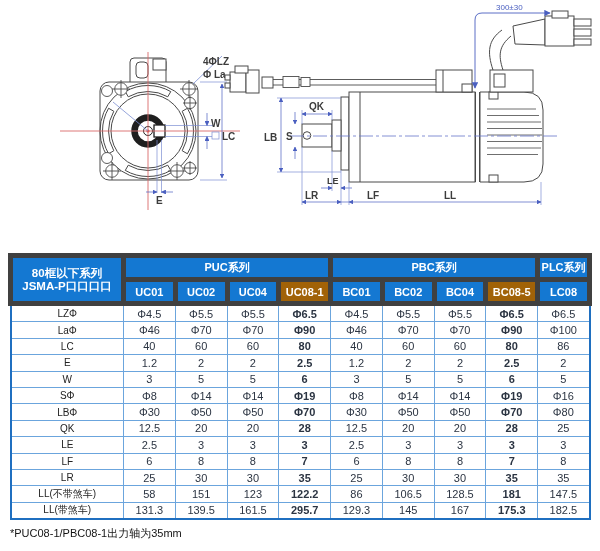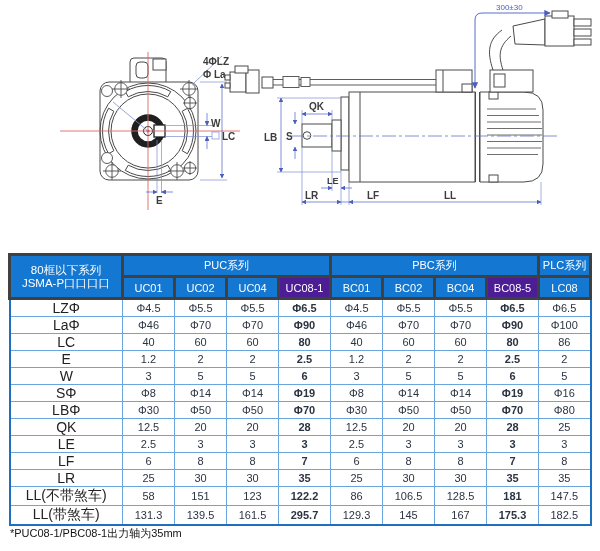--- a/index.html
+++ b/index.html
@@ -6,27 +6,27 @@
   #page{position:relative;width:600px;height:551px;background:#fff;overflow:hidden;
         font-family:"Liberation Sans",sans-serif;}
   #drawing{position:absolute;top:0;left:0;}
   svg text{font-family:"Liberation Sans",sans-serif;}
   .dimlbl{font-size:10px;font-weight:bold;fill:#3c3c3c;}
   .dimlbl-sm{font-size:8px;fill:#4a5fc0;}
   
   #spec-table-wrap{position:absolute;left:8px;top:253px;width:584px;}
   table{border-collapse:collapse;table-layout:fixed;width:584px;}
   th,td{padding:0;text-align:center;vertical-align:middle;overflow:hidden;white-space:nowrap;}
-  thead th{background:#1478d2;color:#fff;font-weight:normal;font-size:11px;
-           border:3px solid #404040;height:19px;}
-  thead th.hl{background:#4c1d95;text-align:center;}
+  thead th{background:#1478d2;color:#fff;font-weight:bold;font-size:11px;
+           border:5px solid #404040;height:19px;}
+  thead th.hl{background:#a16207;text-align:center;}
   th.series-cell{font-size:11.5px;line-height:13px;}
   tbody td{background:#fff;border:1px solid #6ba5dd;font-size:11px;color:#2b3442;height:15.4px;}
   tbody td.hlv{font-weight:bold;}
-  td.rowlabel{font-size:14px;color:#222;}
+  td.rowlabel{font-size:10px;color:#222;}
   table{border:2px solid #1f6fc0;}
   
   #footnotes{position:absolute;left:10px;top:526px;font-size:11px;font-weight:normal;
              color:#141414;line-height:14px;}
 </style>
 </head>
 <body>
 <div id="page">
 
 <svg id="drawing" width="600" height="250" viewBox="0 0 600 250">

